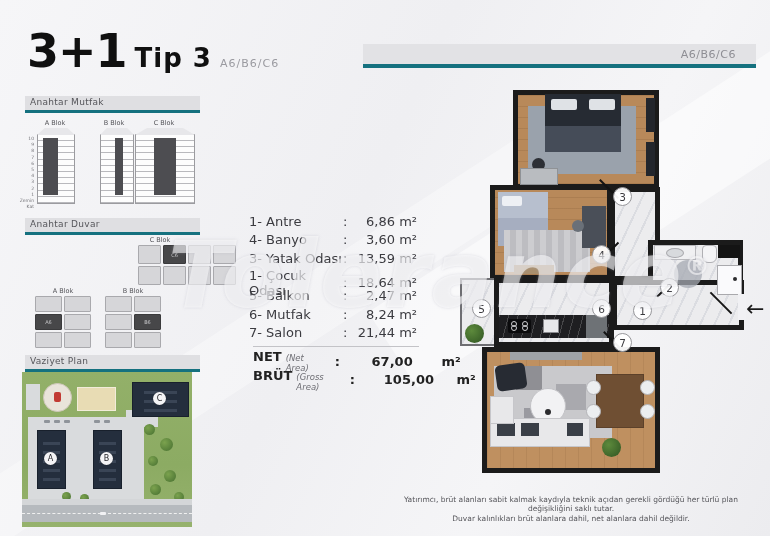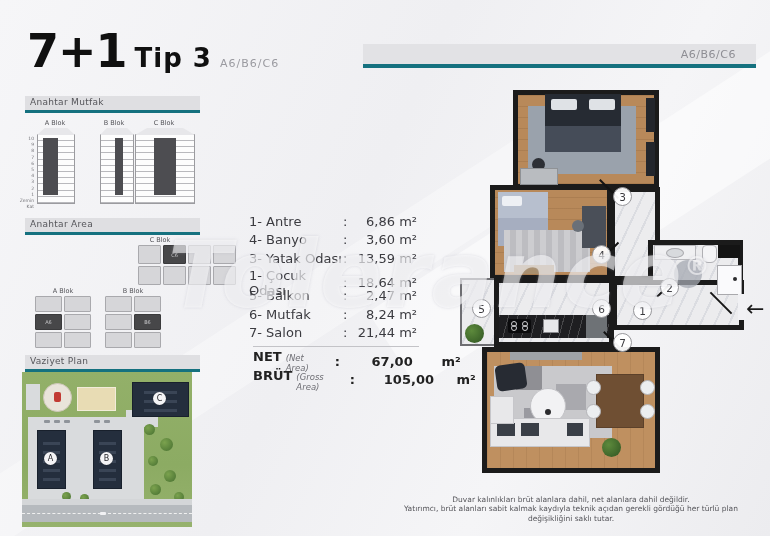--- a/index.html
+++ b/index.html
@@ -109,25 +109,25 @@
   #disclaimer{position:absolute;left:382px;top:495px;width:378px;text-align:center;
         font-size:7.5px;line-height:1.25;color:#55555a;z-index:8;}
 </style>
 </head>
 <body>
 
 <div class="streak" id="streak1"></div>
 <div class="streak" id="streak2"></div>
 
 <div id="title-block">
-  <span id="title-main">7+1</span><span id="title-sub">Tip 3</span><span id="title-units">A6/B6/C6</span>
+  <span id="title-main">3+1</span><span id="title-sub">Tip 3</span><span id="title-units">A6/B6/C6</span>
 </div>
 
 <div class="sec-hdr" id="hdr-kesit">Anahtar Mutfak</div>
-<div class="sec-hdr" id="hdr-plan">Anahtar Area</div>
+<div class="sec-hdr" id="hdr-plan">Anahtar Duvar</div>
 <div class="sec-hdr" id="hdr-vaziyet">Vaziyet Plan</div>
 
 <div id="kesit">
   <div id="floornums">
     <span>10</span>
     <span>9</span>
     <span>8</span>
     <span>7</span>
     <span>6</span>
     <span>5</span>
@@ -388,15 +388,15 @@
   <div class="marker" style="left:22px;top:211px;">5</div>
   <div class="marker" style="left:142px;top:211px;">6</div>
   <div class="marker" style="left:163px;top:245px;">7</div>
 
   <div id="entry-arrow" style="left:296px;top:210px;">←</div>
 </div>
 
 <div id="watermark"><span>Tolerance</span><sup>®</sup></div>
 
 <div id="disclaimer">
+  <div>Yatırımcı, brüt alanları sabit kalmak kaydıyla teknik açıdan gerekli gördüğü her türlü plan değişikliğini saklı tutar.</div>
   <div>Duvar kalınlıkları brüt alanlara dahil, net alanlara dahil değildir.</div>
-  <div>Yatırımcı, brüt alanları sabit kalmak kaydıyla teknik açıdan gerekli gördüğü her türlü plan değişikliğini saklı tutar.</div>
 </div>
 
 </body></html>

